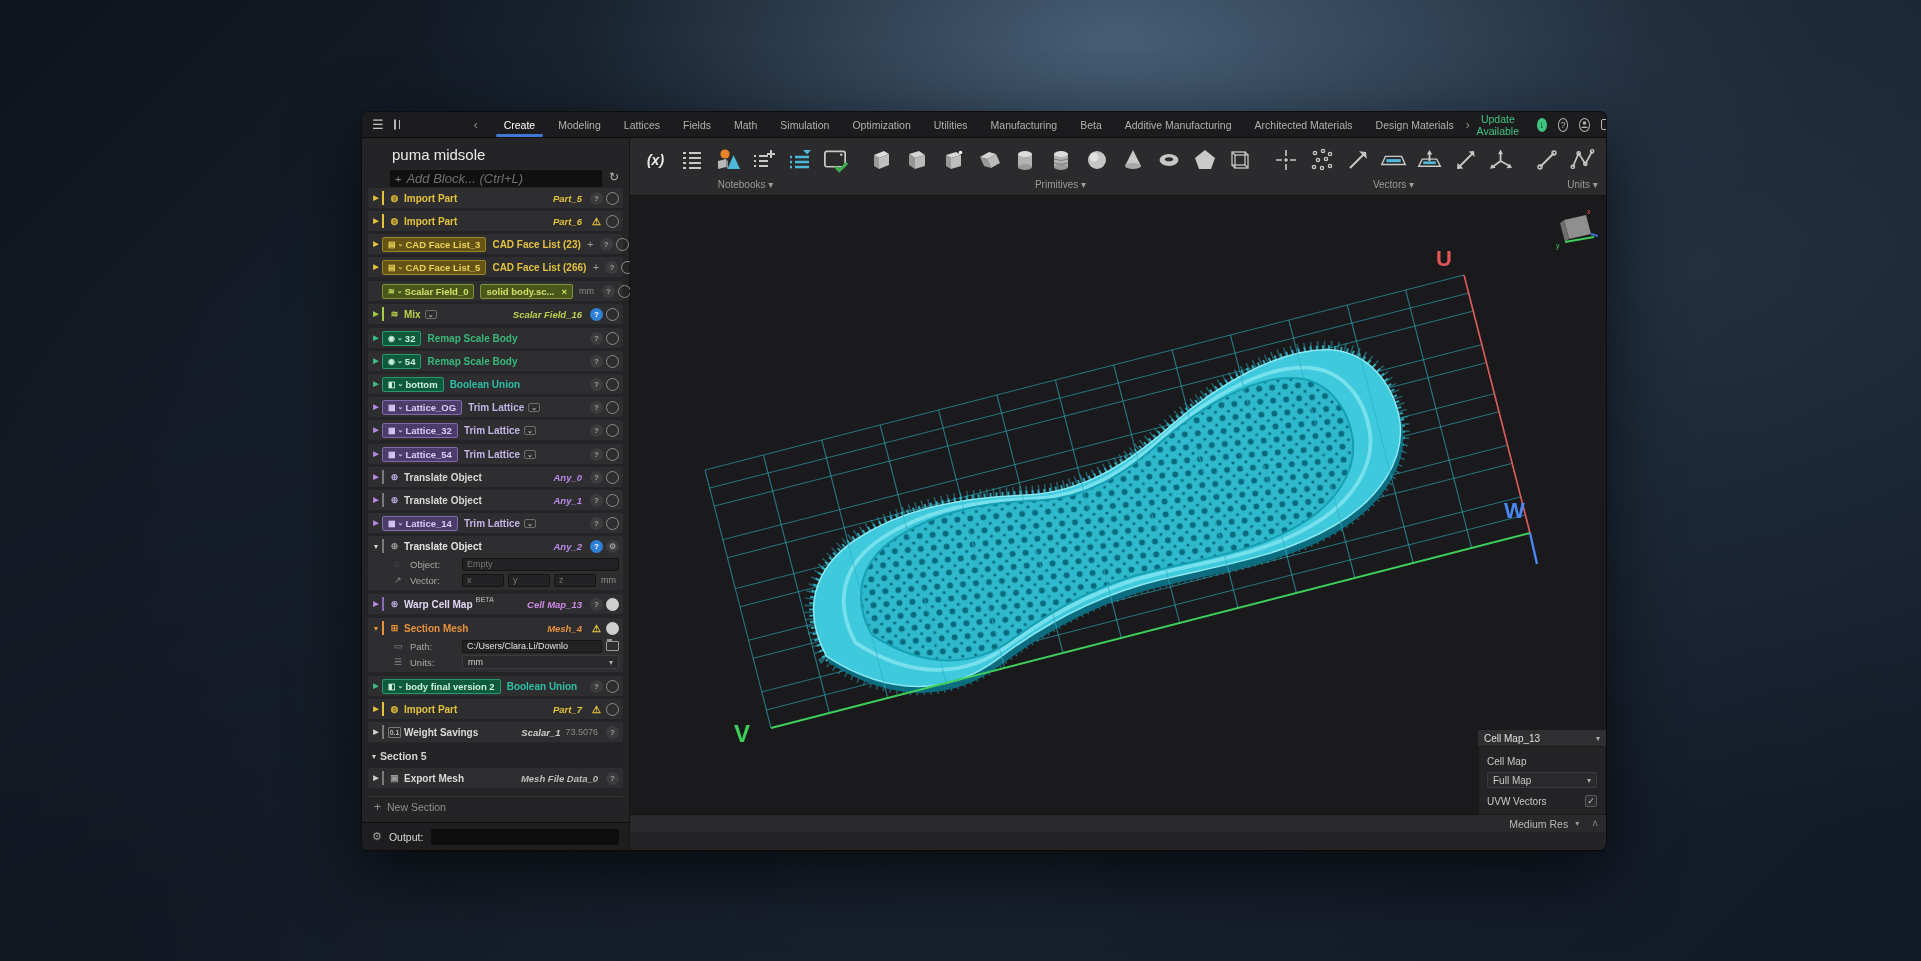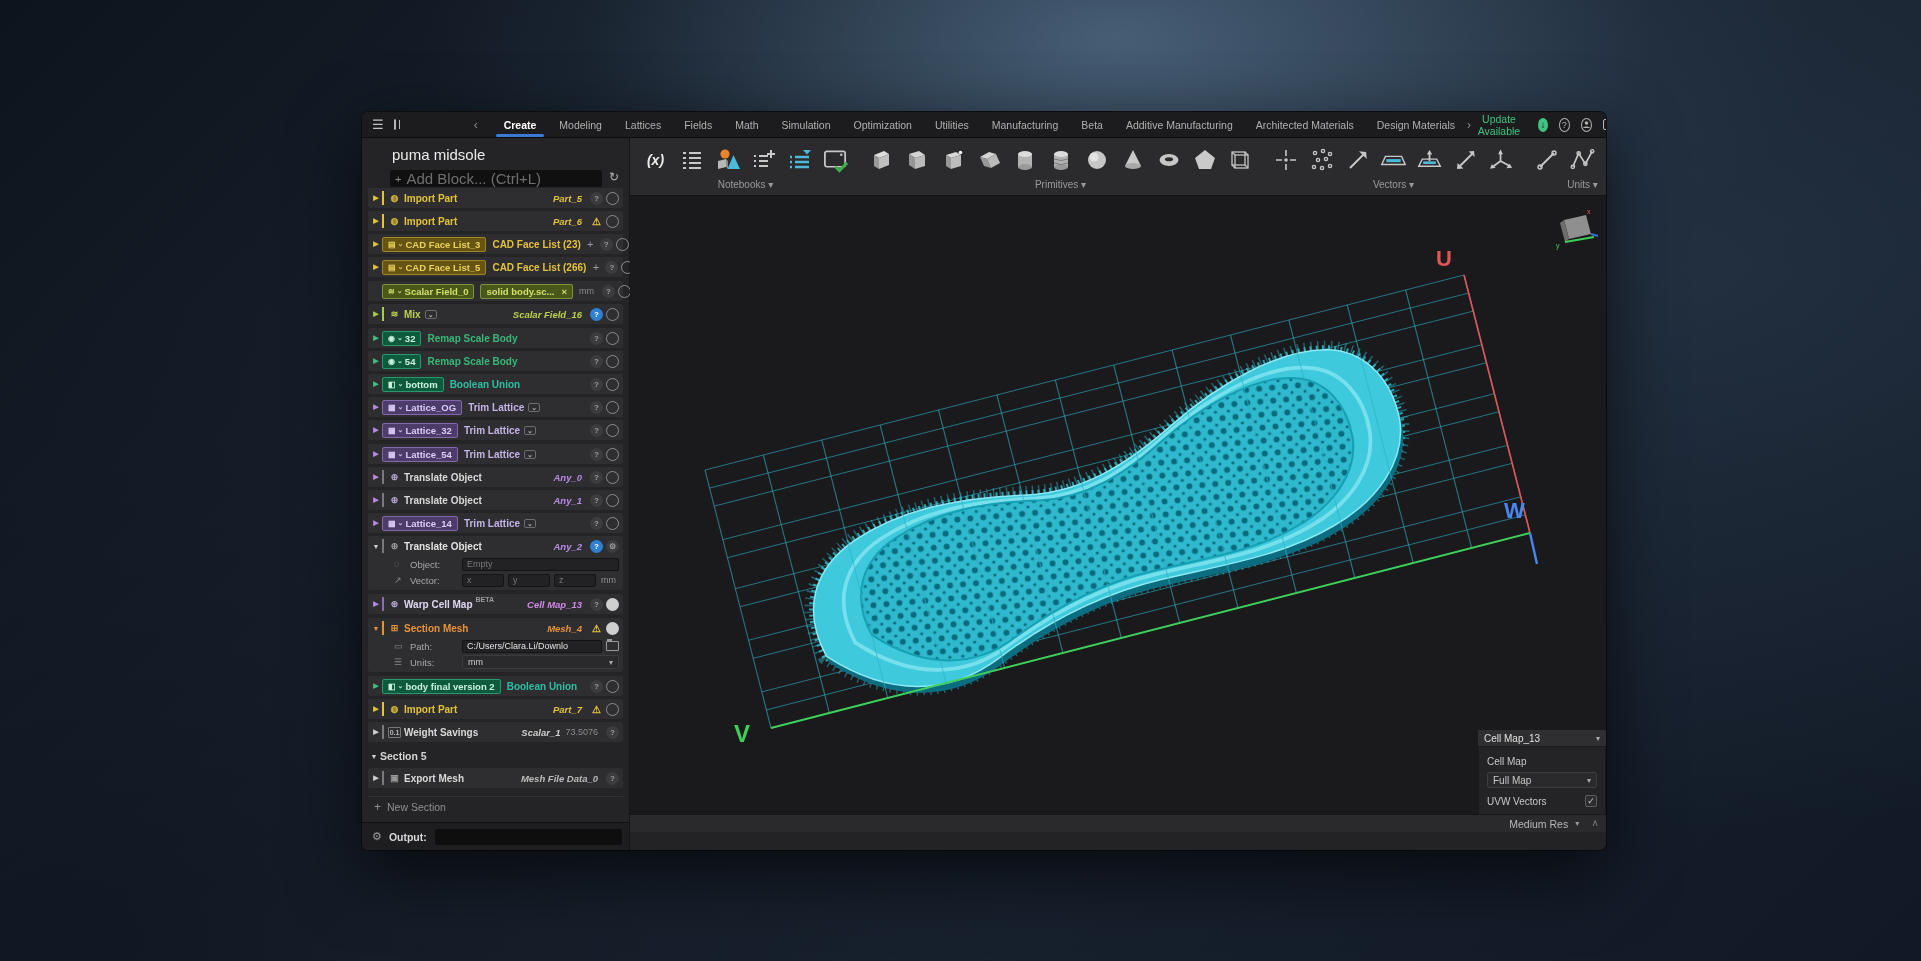--- a/index.html
+++ b/index.html
@@ -20,32 +20,32 @@
     font-size:10.5px; color:#c9c9c9;
   }
   
   .topbar { position:absolute; left:0; top:0; right:0; height:26px; background:#1c1c1e; display:flex; align-items:center; padding:0 10px; border-bottom:1px solid #0c0c0c; }
   .tb-ico { color:#c2c2c2; font-size:13px; width:22px; text-align:center; cursor:pointer; }
   .panel-ico { width:13px; height:11px; border:1.4px solid #b8b8b8; border-radius:2px; position:relative; margin-left:10px; }
   .panel-ico::after { content:""; position:absolute; left:4px; top:0; bottom:0; width:1.4px; background:#b8b8b8; }
   .nav-chev { color:#8a8a8a; font-size:12px; margin-left:78px; cursor:pointer; }
   .tabs { display:flex; align-items:center; gap:23px; margin-left:26px; height:100%; }
   .tab { color:#b0b0b0; height:100%; display:flex; align-items:center; position:relative; cursor:pointer; white-space:nowrap; }
-  .tab.active { color:#fff; font-weight:bold; }
+  .tab.active { color:#fff; font-weight:normal; }
   .tab.active::after { content:""; position:absolute; left:-8px; right:-8px; bottom:0; height:3px; background:#3a7bd5; border-radius:2px; }
   .tb-right { margin-left:auto; display:flex; align-items:center; gap:11px; }
   .update-lbl { color:#3fc380;text-align:center; }
   .upd-circ { width:14px; height:14px; border-radius:50%; background:#3fc380; color:#10281a; font-size:10px; font-weight:bold; display:flex; align-items:center; justify-content:center; cursor:pointer; }
   .circ-ico { width:14px; height:14px; border-radius:50%; border:1.3px solid #b0b0b0; color:#b0b0b0; font-size:9px; display:flex; align-items:center; justify-content:center; cursor:pointer; }
   
   .sidebar { position:absolute; left:0; top:26px; width:268px; bottom:0; background:#242426; border-right:1px solid #151515; }
   .sb-title { position:absolute; left:30px; top:8px; font-size:15px; color:#ececec; }
   .addblock { position:absolute; left:28px; top:32px; width:212px; height:17px; background:#101011; border-radius:2px; display:flex; align-items:center; padding:0 5px; }
   .addblock .plus { color:#8a8a8a; font-size:11px; margin-right:5px; }
-  .addblock input { background:transparent; border:0; outline:0; color:#bbb; font-size:15px; width:100%; font-family:"Liberation Sans",sans-serif; }
+  .addblock input { background:transparent; border:0; outline:0; color:#bbb; font-size:13px; width:100%; font-family:"Liberation Sans",sans-serif;font-style:italic; }
   .addblock input::placeholder { color:#6f6f6f; }
   .sync-ico { position:absolute; right:10px; top:32px; color:#b5b5b5; font-size:12px; cursor:pointer; }
   .brow { position:absolute; left:6px; right:6px; height:20px; background:#2e2e30; border-radius:2px; display:flex; align-items:center; padding:0 4px 0 2px; font-weight:bold; cursor:pointer; }
   .exp { width:12px; font-size:7px; text-align:center; flex:0 0 12px; }
   .lbar { width:2px; height:14px; margin-right:4px; flex:0 0 2px; }
   .bico { font-size:9px; width:13px; text-align:center; margin-right:3px; color:#9a9a9a; flex:0 0 13px; }
   .chip { display:flex; align-items:center; gap:2px; border-radius:2px; padding:1px 5px; font-size:9.5px; margin-right:6px; white-space:nowrap; }
   .chip .cico { font-size:8px; } .chip .ccar { font-size:7px; opacity:.85; }
   .blabel { font-size:10px; white-space:nowrap; }
   .ddbox { font-size:7px; border:1px solid #6d6d6d; border-radius:2px; padding:0 2px; margin-left:4px; color:#a8a8a8; line-height:8px; height:9px; }
@@ -83,21 +83,21 @@
   .sunit { color:#8e8e8e; font-size:9px; margin-left:5px; }
   .ssel { background:#2a2a2c; border:1px solid #3c3c3e; border-radius:2px; color:#ccc; font-size:9px; height:14px; display:flex; align-items:center; justify-content:space-between; padding:0 5px; flex:1; cursor:pointer; }
   .folder-ico { width:13px; height:10px; border:1.2px solid #9a9a9a; border-radius:1px; position:relative; margin-left:4px; cursor:pointer; }
   .folder-ico::before { content:""; position:absolute; top:-3px; left:0; width:5px; height:2px; background:#9a9a9a; }
   .sec-row { position:absolute; left:6px; right:6px; height:18px; display:flex; align-items:center; color:#d5d5d5; font-weight:bold; }
   .sec-row .exp { color:#cfcfcf; }
   .newsec { position:absolute; left:6px; right:6px; height:20px; display:flex; align-items:center; color:#8f8f8f; border-top:1px solid #333; cursor:pointer; }
   .newsec .plus { margin:0 6px 0 6px; font-size:12px; }
   .outbar { position:absolute; left:0; right:0; bottom:0; height:28px; background:#1e1e20; border-top:1px solid #0f0f0f; display:flex; align-items:center; padding:0 10px; }
   .outbar .gear { color:#9a9a9a; font-size:11px; margin-right:7px; }
-  .outbar .olbl { color:#d8d8d8; font-weight:bold; margin-right:8px; }
+  .outbar .olbl { color:#d8d8d8; font-weight:normal; margin-right:8px; }
   .outbar input { flex:1; height:16px; background:#0e0e0f; border:0; border-radius:2px; outline:none; color:#ccc; padding:0 5px; font-family:"Liberation Sans",sans-serif; }
   
   .main { position:absolute; left:268px; top:26px; right:0; bottom:0; }
   .toolbar { position:absolute; left:0; top:0; right:0; height:58px; background:#2b2b2d; display:flex; align-items:flex-start; padding:3px 8px 0 12px; border-bottom:1px solid #141414; }
   .tgroup { display:flex; flex-direction:column; align-items:center; }
   .gicons { display:flex; align-items:center; gap:9px; height:38px; }
   .glabel { font-size:10px; color:#9a9a9a; margin-top:0; white-space:nowrap; cursor:pointer; }
   .gsep { width:1px; height:46px; background:#3e3e40; margin:2px 9px 0 9px; }
   .ticon { width:27px; height:27px; display:flex; align-items:center; justify-content:center; cursor:pointer; }
   .fx { font-size:14px; font-style:italic; font-weight:bold; color:#ececec; }

